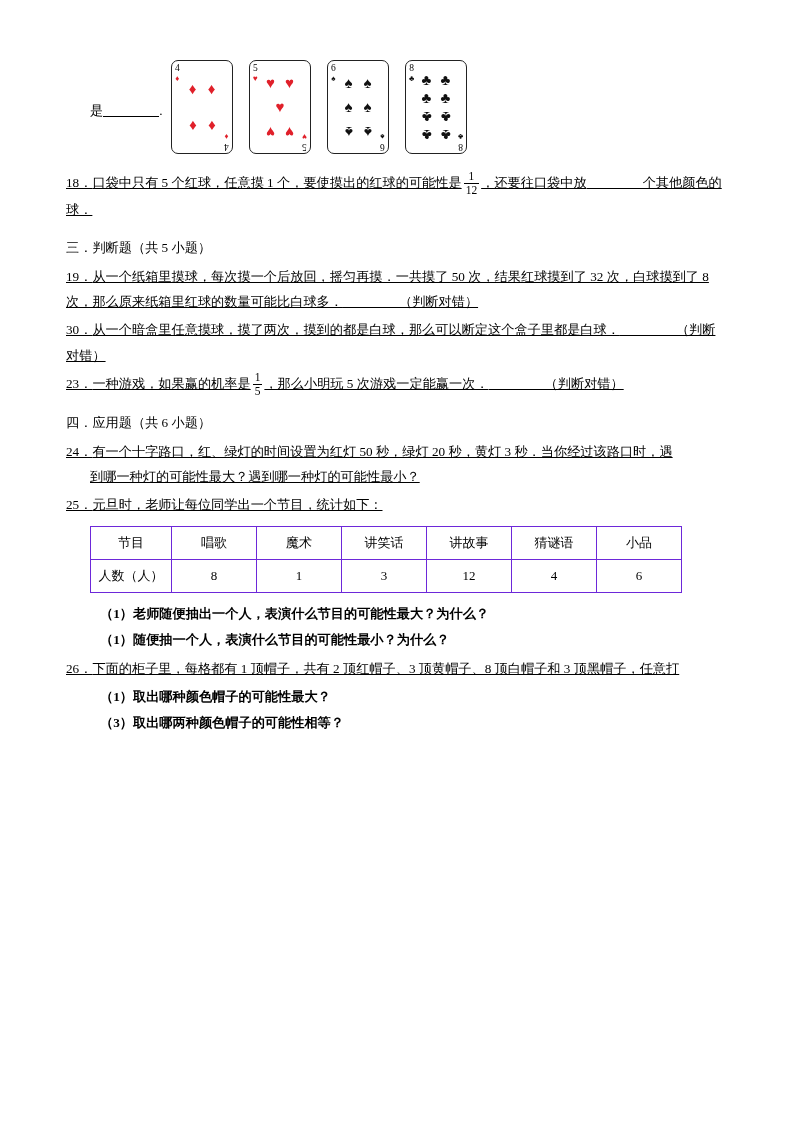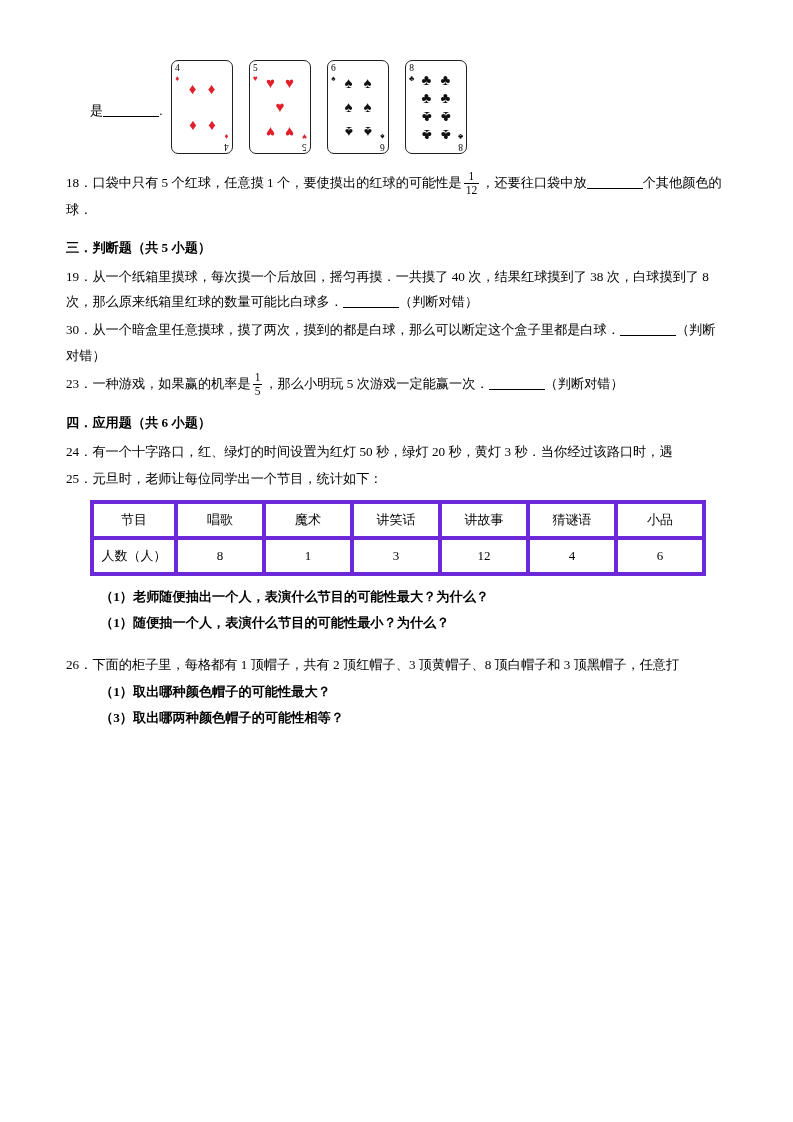--- a/index.html
+++ b/index.html
@@ -18,30 +18,31 @@
     position: relative;
     width: 793px;
     height: 1122px;
     box-sizing: border-box;
     padding: 60px 66px 0 66px;
   }
   .q-block {
     font-size: 13.2px;
     line-height: 1.95;
     margin-bottom: 2px;
+    text-decoration: underline;
   }
   .q-num {
     white-space: nowrap;
   }
   .indent {
     padding-left: 24px;
   }
   .section-head {
     font-size: 13.2px;
-    font-weight: bold;
+    font-weight: normal;
     margin: 12px 0 4px 0;
     line-height: 1.9;
   }
   .blank-line {
     display: inline-block;
     border-bottom: 1px solid #000;
     width: 56px;
     vertical-align: -2px;
   }
   .frac {
@@ -117,21 +118,21 @@
   .black { color: #111; }
   .pips.c5 .mid-span { grid-column: 1 / span 2; }
 
   
   table.data {
     border-collapse: collapse;
     margin: 8px 0 8px 24px;
     font-size: 13px;
   }
   table.data td {
-    border: 4px solid #6d28d9;
+    border: 1px solid #6d28d9;
     width: 82px;
     height: 30px;
     text-align: center;
     vertical-align: middle;
   }
   table.data td.head {
     width: 78px;
   }
   .sub-item {
     padding-left: 34px;
@@ -229,37 +230,38 @@
     </div>
   </div>
 
   <div class="q-block">
     <span class="q-num">18．</span><span>口袋中只有 5 个红球，任意摸 1 个，要使摸出的红球的可能性是</span><span class="frac"><span class="num">1</span><span class="den">12</span></span><span>，还要往口袋中放</span><span class="blank-line"></span><span>个其他颜色的球．</span>
   </div>
 
   <div class="section-head">三．判断题（共 5 小题）</div>
 
   <div class="q-block">
-    <span class="q-num">19．</span><span>从一个纸箱里摸球，每次摸一个后放回，摇匀再摸．一共摸了 40 次，结果红球摸到了 38 次，白球摸到了 8 次，那么原来纸箱里红球的数量可能比白球多．</span><span class="blank-line"></span><span>（判断对错）</span>
+    <span class="q-num">19．</span><span>从一个纸箱里摸球，每次摸一个后放回，摇匀再摸．一共摸了 50 次，结果红球摸到了 32 次，白球摸到了 8 次，那么原来纸箱里红球的数量可能比白球多．</span><span class="blank-line"></span><span>（判断对错）</span>
   </div>
 
   <div class="q-block">
     <span class="q-num">30．</span><span>从一个暗盒里任意摸球，摸了两次，摸到的都是白球，那么可以断定这个盒子里都是白球．</span><span class="blank-line"></span><span>（判断对错）</span>
   </div>
 
 
 
   <div class="q-block">
     <span class="q-num">23．</span><span>一种游戏，如果赢的机率是</span><span class="frac"><span class="num">1</span><span class="den">5</span></span><span>，那么小明玩 5 次游戏一定能赢一次．</span><span class="blank-line"></span><span>（判断对错）</span>
   </div>
 
   <div class="section-head">四．应用题（共 6 小题）</div>
 
   <div class="q-block">
     <span class="q-num">24．</span><span>有一个十字路口，红、绿灯的时间设置为红灯 50 秒，绿灯 20 秒，黄灯 3 秒．当你经过该路口时，遇</span>
+    <div class="indent">到哪一种灯的可能性最大？遇到哪一种灯的可能性最小？</div>
   </div>
 
   <div class="q-block">
     <span class="q-num">25．</span><span>元旦时，老师让每位同学出一个节目，统计如下：</span>
   </div>
 
   <table class="data">
     <tbody>
         <tr>
       <td class="head">节目</td>
@@ -278,20 +280,20 @@
       <td>12</td>
       <td>4</td>
       <td>6</td>
     </tr>
   </tbody>
     </table>
 
   <div class="sub-item">（1）老师随便抽出一个人，表演什么节目的可能性最大？为什么？</div>
   <div class="sub-item">（1）随便抽一个人，表演什么节目的可能性最小？为什么？</div>
 
-  <div class="q-block" style="margin-top:16px;">
+  <div class="q-block" style="margin-top:4px;">
     <span class="q-num">26．</span><span>下面的柜子里，每格都有 1 顶帽子，共有 2 顶红帽子、3 顶黄帽子、8 顶白帽子和 3 顶黑帽子，任意打</span>
   </div>
 
   <div class="sub-item">（1）取出哪种颜色帽子的可能性最大？</div>
   <div class="sub-item">（3）取出哪两种颜色帽子的可能性相等？</div>
 
 </div>
 
 </body></html>

